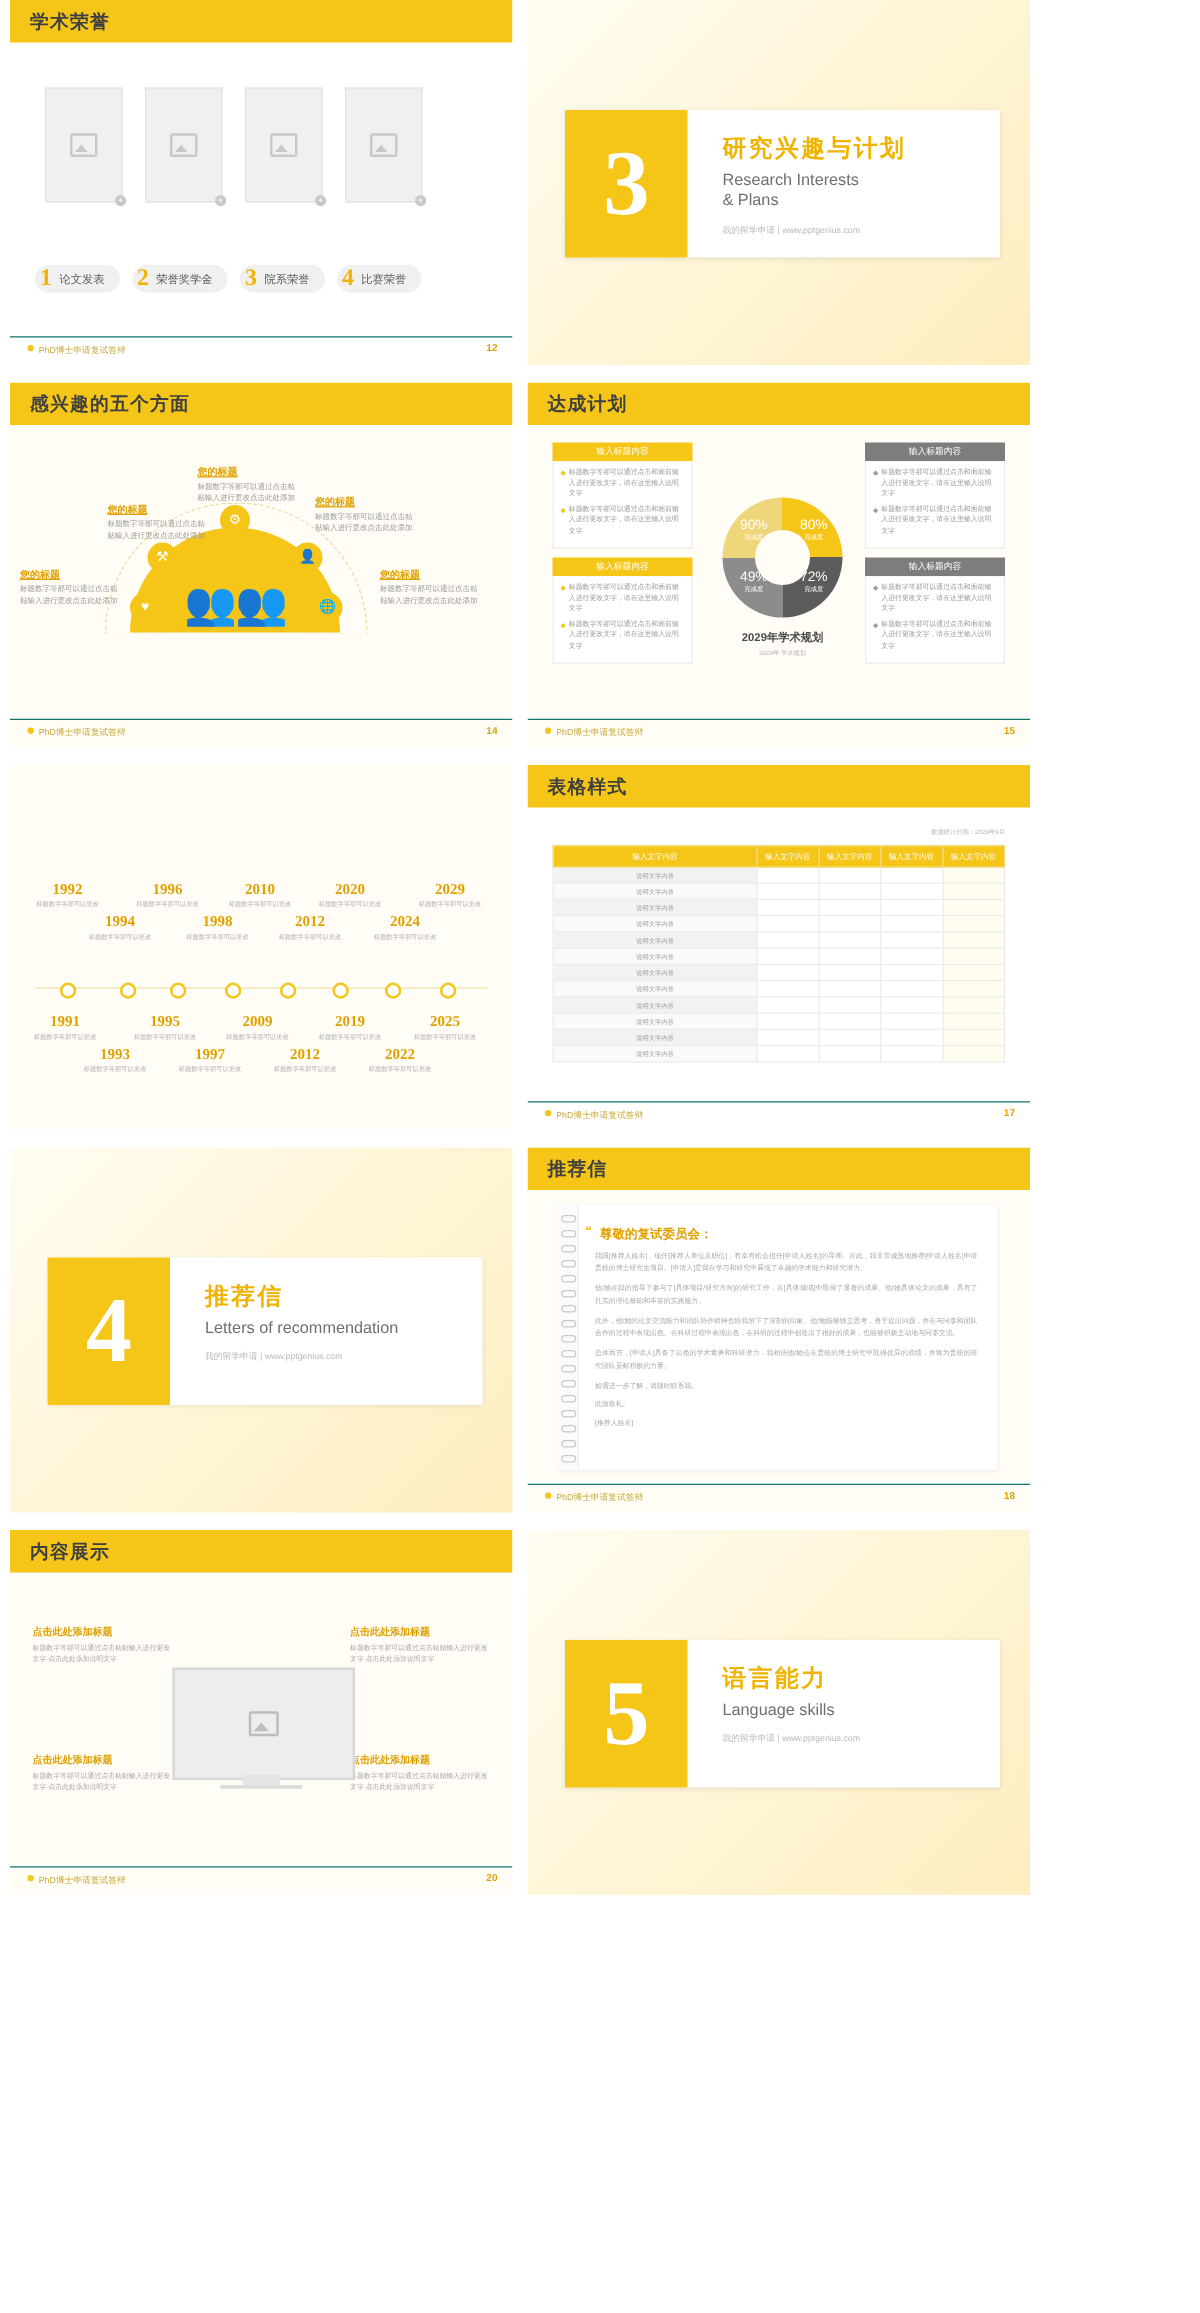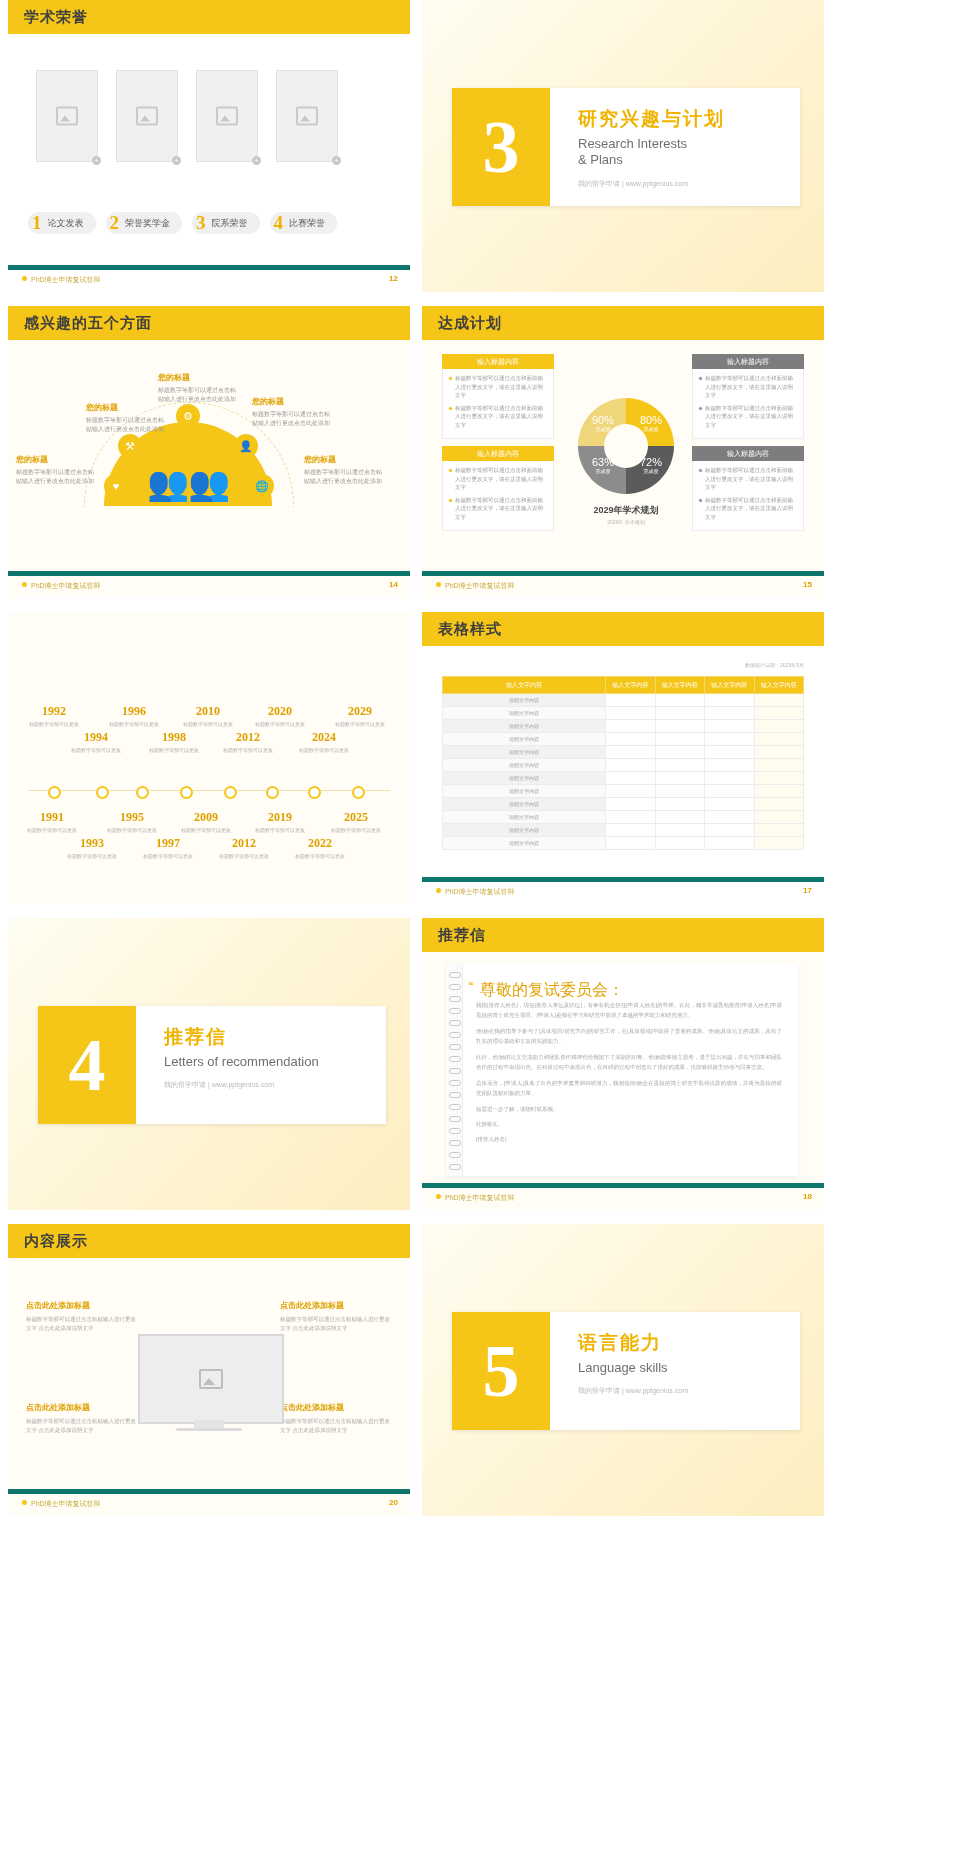--- a/index.html
+++ b/index.html
@@ -10,21 +10,21 @@
   .slide.right{margin-right:8px;}
 
   
   .bg-soft{background:linear-gradient(135deg,#fffdf2 0%,#fff6d9 45%,#fdeec0 100%);}
   .bg-white{background:#ffffff;}
   .bg-cream{background:#fffdf6;}
 
   .tribar{position:absolute;left:0;top:0;width:100%;height:34px;background:#f5c518;}
   .tribar .t{position:absolute;left:16px;top:8px;font-size:15px;font-weight:bold;color:#404040;letter-spacing:1px;}
 
-  .footer{position:absolute;left:0;bottom:0;width:100%;height:22px;border-top:5px solid #0f766e;}
+  .footer{position:absolute;left:0;bottom:0;width:100%;height:22px;border-top:1px solid #0f766e;}
   .footer .fl{position:absolute;left:14px;top:5px;font-size:7px;color:#c9a93a;}
   .footer .fl:before{content:"";display:inline-block;width:5px;height:5px;border-radius:50%;background:#f5c518;margin-right:4px;vertical-align:1px;}
   .footer .pg{position:absolute;right:12px;top:4px;font-size:8px;color:#e0a100;font-weight:bold;}
 
   
   .sec-card{position:absolute;left:30px;top:88px;width:348px;height:118px;background:#ffffff;box-shadow:0 1px 4px rgba(0,0,0,.10);display:flex;}
   .sec-num{width:98px;background:#f5c518;color:#ffffff;font-size:74px;font-weight:bold;line-height:118px;text-align:center;font-family:"Liberation Serif",serif;}
   .sec-txt{flex:1;padding:18px 0 0 28px;}
   .sec-cn{font-size:19px;font-weight:bold;color:#f0b400;letter-spacing:2px;}
   .sec-en{font-size:13px;color:#6f6f6f;margin-top:4px;line-height:1.25;}
@@ -41,21 +41,21 @@
   .lbl{height:22px;background:#f0f0f0;border-radius:11px;display:flex;align-items:center;padding:0 12px 0 4px;}
   .lbl .n{font-size:19px;font-weight:bold;color:#f0b400;margin-right:6px;font-family:"Liberation Serif",serif;}
   .lbl .x{font-size:9px;color:#5b5b5b;}
 
   
   .fan{position:absolute;left:96px;top:116px;width:168px;height:84px;border-radius:84px 84px 0 0;background:#f5c518;}
   .fan .people{position:absolute;left:50%;bottom:6px;transform:translateX(-50%);font-size:34px;color:#fff;letter-spacing:-2px;line-height:1;}
   .arc{position:absolute;left:76px;top:96px;width:208px;height:104px;border:1px dashed #e8d99b;border-bottom:0;border-radius:104px 104px 0 0;}
   .node{position:absolute;width:24px;height:24px;border-radius:50%;background:#f5c518;color:#fff;font-size:11px;line-height:24px;text-align:center;}
   .ftxt{position:absolute;width:78px;}
-  .ftxt .h{font-size:8px;font-weight:bold;color:#e0a100;margin-bottom:3px;}
+  .ftxt .h{font-size:8px;font-weight:bold;color:#e0a100;margin-bottom:3px;text-decoration:underline;}
   .ftxt .b{font-size:6px;color:#9a9a9a;line-height:1.5;}
 
   
   .pbox{position:absolute;width:112px;}
   .pbox .hd{height:15px;background:#f5c518;color:#fff;font-size:7px;line-height:15px;text-align:center;}
   .pbox.gray .hd{background:#7d7d7d;}
   .pbox .bd{border:1px solid #ececec;border-top:0;background:#fff;padding:5px 6px;}
   .pbox li{font-size:5.5px;color:#9a9a9a;line-height:1.55;margin-bottom:4px;list-style:none;position:relative;padding-left:6px;}
   .pbox li:before{content:"";position:absolute;left:0;top:3px;width:3px;height:3px;background:#f5c518;transform:rotate(45deg);}
   .pbox.gray li:before{background:#9a9a9a;}
@@ -82,21 +82,21 @@
   .tbl td{height:10px;border:1px solid #ececec;font-size:5px;color:#9a9a9a;text-align:center;}
   .tbl td.first{background:#f2f2f2;}
   .tbl tr:nth-child(even) td.first{background:#fafafa;}
   .tbl td.lastcol{background:#fffdf0;}
   .tbl-note{position:absolute;right:20px;top:50px;font-size:5px;color:#b5b5b5;}
 
   
   .letter{position:absolute;left:24px;top:46px;width:352px;height:212px;background:#fff;box-shadow:0 1px 3px rgba(0,0,0,.08);}
   .spiral{position:absolute;left:0;top:0;width:16px;height:100%;background:#fbfbfb;border-right:1px solid #eee;}
   .ring{position:absolute;left:3px;width:10px;height:4px;border:1px solid #c9c9c9;border-radius:3px;}
-  .letter-h{position:absolute;left:34px;top:16px;font-size:16px;font-weight:normal;color:#e0a100;}
+  .letter-h{position:absolute;left:34px;top:16px;font-size:10px;font-weight:bold;color:#e0a100;}
   .quote{position:absolute;left:22px;top:16px;font-size:10px;color:#f5c518;}
   .letter-b{position:absolute;left:30px;top:36px;right:16px;font-size:5.5px;color:#a8a8a8;line-height:1.9;text-align:justify;}
   .letter-b p{margin:0 0 5px 0;}
 
   
   .cs{position:absolute;width:112px;}
   .cs .h{font-size:8px;font-weight:bold;color:#e0a100;margin-bottom:4px;}
   .cs .b{font-size:5.5px;color:#a8a8a8;line-height:1.7;}
   .monitor{position:absolute;left:130px;top:110px;width:142px;height:86px;background:#ededed;border:2px solid #d8d8d8;}
   .monitor .ic{position:absolute;left:50%;top:50%;transform:translate(-50%,-50%);width:20px;height:16px;border:2px solid #bdbdbd;border-radius:2px;}
@@ -263,21 +263,21 @@
       </div>
     <div class="dl" style="left:164px;top:108px;width:34px;">
       <div class="p">90%</div>
       <div class="s">完成度</div>
     </div>
     <div class="dl" style="left:212px;top:108px;width:34px;">
       <div class="p">80%</div>
       <div class="s">完成度</div>
     </div>
     <div class="dl" style="left:164px;top:150px;width:34px;">
-      <div class="p">63%</div>
+      <div class="p">49%</div>
       <div class="s">完成度</div>
     </div>
     <div class="dl" style="left:212px;top:150px;width:34px;">
       <div class="p">72%</div>
       <div class="s">完成度</div>
     </div>
 
     <div class="plan-cap">
       <div class="a">2029年学术规划</div>
       <div class="b">2029年 学术规划</div>

